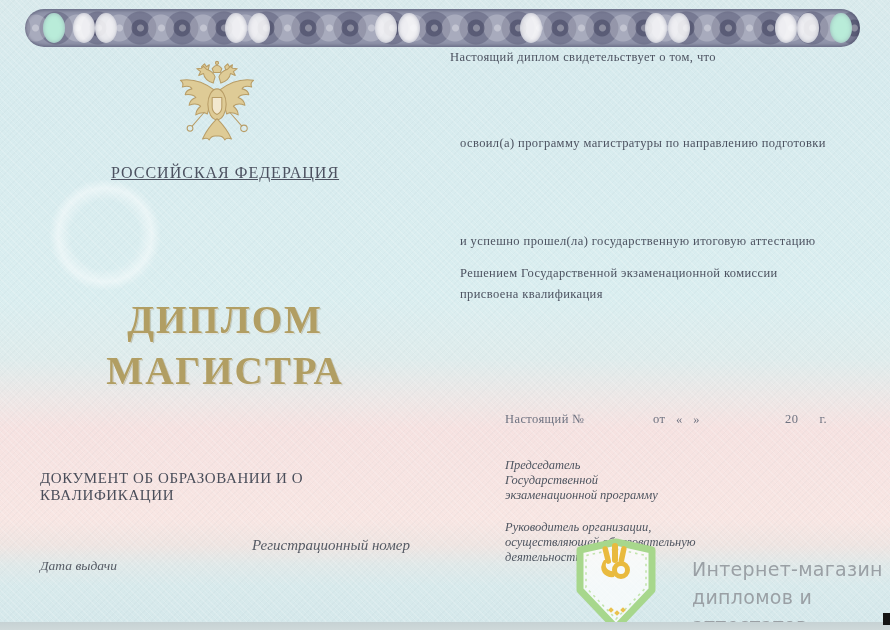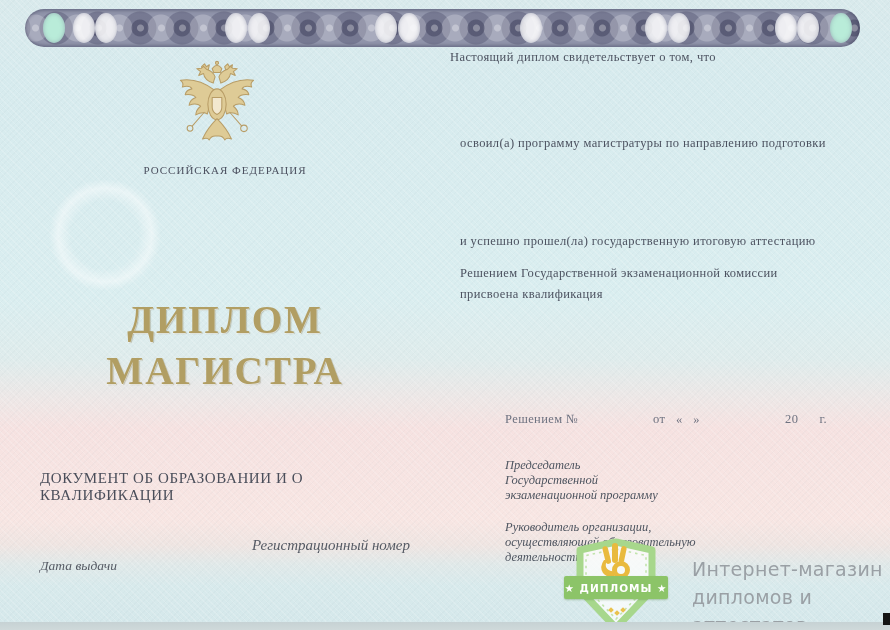--- a/index.html
+++ b/index.html
@@ -53,21 +53,21 @@
     position:absolute;top:4px;width:22px;height:30px;border-radius:50%;
     background:rgba(250,250,252,.88);
     box-shadow:inset 0 0 4px rgba(120,124,150,.5);
   }
   .band-accent.mint{background:#b9ecd9;}
 
   
   .coat-of-arms{position:absolute;left:168px;top:60px;width:98px;height:104px;}
   .country{
     position:absolute;left:60px;top:164px;width:330px;text-align:center;
-    font-size:11px;letter-spacing:1px;color:#4c5160;
+    font-size:16px;letter-spacing:1px;color:#4c5160;text-decoration:underline;
   }
   .main-title{
     position:absolute;left:45px;top:294px;width:360px;text-align:center;
     font-weight:bold;color:#b19e63;font-size:39px;line-height:51px;letter-spacing:2px;
     text-shadow:0 1px 0 rgba(255,255,255,.55), 1px 1px 1px rgba(110,94,50,.35);
   }
   .doc-type{
     position:absolute;left:40px;top:470px;width:370px;
     font-size:15px;letter-spacing:.6px;color:#4a4e5a;
   }
@@ -189,21 +189,21 @@
   <div class="reg-label">Регистрационный номер</div>
   <div class="date-label">Дата выдачи</div>
 
   <div class="r-line statement">Настоящий диплом свидетельствует о том, что</div>
   <div class="r-line program">освоил(а) программу магистратуры по направлению подготовки</div>
   <div class="r-line attestation">и успешно прошел(ла) государственную итоговую аттестацию</div>
   <div class="r-line commission">Решением Государственной экзаменационной комиссии</div>
   <div class="r-line qualification">присвоена квалификация</div>
 
   <div class="protocol">
-    <span class="p-label">Решением №</span>
+    <span class="p-label">Настоящий №</span>
     <span class="p-from">от   «   »</span>
     <span class="p-year">20      г.</span>
   </div>
 
   <div class="sig chairman">
     <div>Председатель</div>
     <div>Государственной</div>
     <div>экзаменационной программу</div>
   </div>
   <div class="sig head">
@@ -230,21 +230,18 @@
         <path d="M36 22 q-5 7 -1 13 q4 5 11 4 l2 -6 q-8 1 -10 -4 q-1 -4 2 -7 z"></path>
         <circle cx="53" cy="32" r="6.5" fill="none" stroke="#e9ba3e" stroke-width="5"></circle>
       </g>
 
       <g fill="#e9c24e" transform="translate(0,2)">
         <rect x="41" y="68" width="4" height="4" transform="rotate(45 43 70)"></rect>
         <rect x="47" y="71" width="4" height="4" transform="rotate(45 49 73)"></rect>
         <rect x="53" y="68" width="4" height="4" transform="rotate(45 55 70)"></rect>
       </g>
     </svg>
-    <div class="ribbon">
-      <span class="ribbon-text">★ ДИПЛОМЫ ★</span>
-    </div>
   </div>
 
   <div class="bottom-strip"></div>
   <div class="corner-notch"></div>
 
 </div>
 
 </body></html>

